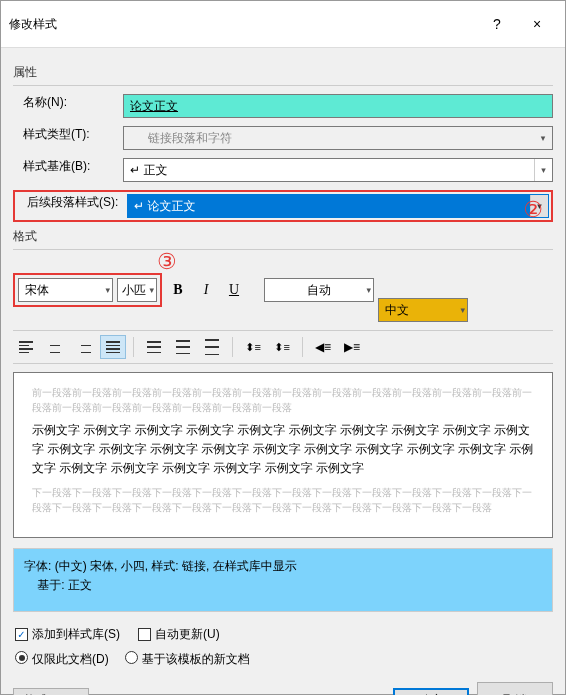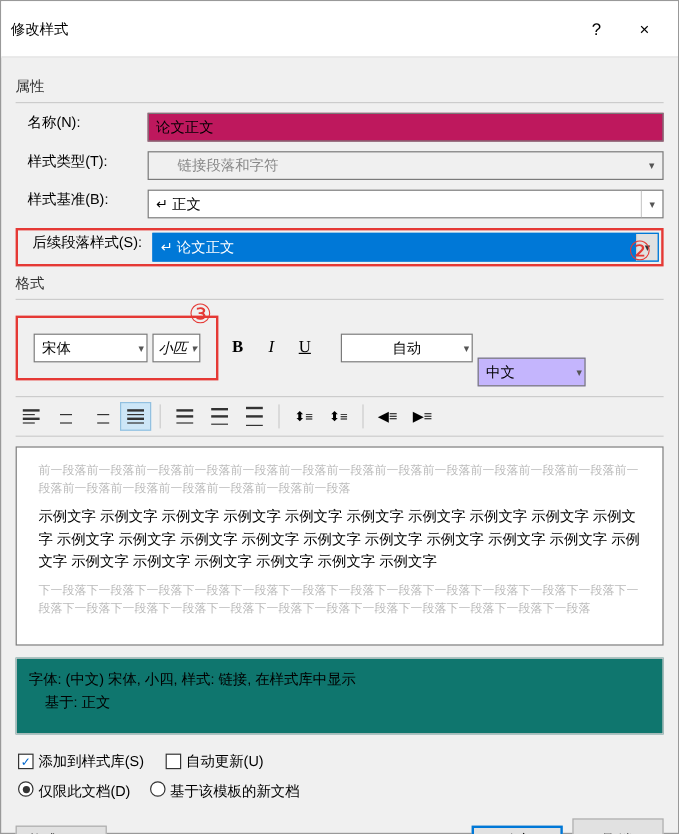--- a/index.html
+++ b/index.html
@@ -7,48 +7,48 @@
 .window { width: 566px; height: 695px; background: #f0f0f0; border: 1px solid #999; position: relative; }
 .titlebar { height: 47px; background: #fff; border-bottom: 1px solid #ddd; display: flex; align-items: center; padding: 0 8px; }
 .titlebar .title { flex: 1; font-size: 12px; }
 .titlebar .btn { width: 40px; text-align: center; font-size: 14px; cursor: default; }
 .content { padding: 10px 12px; }
 .section-label { margin: 6px 0 4px 0; font-size: 12px; color: #333; }
 .divider { height: 1px; background: #ccc; margin: 2px 0 8px 0; }
 .row { display: flex; align-items: flex-start; margin-bottom: 8px; }
 .row .label { width: 110px; font-size: 12px; padding-left: 10px; }
 .row .field { flex: 1; }
-input.text-input { width: 100%; height: 24px; border: 1px solid #7a7a7a; padding: 0 6px; font-size: 12px; background: #be185d; }
+input.text-input { width: 100%; height: 24px; border: 1px solid #7a7a7a; padding: 0 6px; font-size: 12px; background: #5eead4; text-decoration: underline; }
 .combo { width: 100%; height: 24px; border: 1px solid #7a7a7a; background: #fff; display: flex; align-items: center; padding-left: 6px; position: relative; font-size: 12px; }
 .combo.disabled { background: #f0f0f0; color: #888; padding-left: 24px; }
 .combo .chev { position: absolute; right: 0; top: 0; width: 18px; height: 100%; display: flex; align-items: center; justify-content: center; font-size: 9px; color: #555; border-left: 1px solid #ccc; }
 .combo.no-border-chev .chev { border-left: none; }
 .red-box { border: 2px solid #e53935; padding: 2px; margin-bottom: 6px; }
 .highlight-row .combo { background: #0078d7; color: #fff; border: 1px solid #0078d7; }
 .highlight-row .combo .chev { color: #333; background: #e1e1e1; }
 .format-toolbar { display: flex; align-items: center; gap: 4px; margin-bottom: 8px; }
 .font-combo { width: 95px; height: 24px; border: 1px solid #7a7a7a; background: #fff; display: flex; align-items: center; padding-left: 6px; position: relative; font-size: 12px; }
-.size-combo { width: 40px; height: 24px; border: 1px solid #7a7a7a; background: #fff; display: flex; align-items: center; padding-left: 4px; position: relative; font-size: 12px; font-style: italic; }
+.size-combo { width: 40px; height: 24px; border: 1px solid #7a7a7a; background: #fff; display: flex; align-items: center; padding-left: 4px; position: relative; font-size: 12px; }
 .small-chev { position: absolute; right: 2px; top: 0; height: 100%; display: flex; align-items: center; font-size: 9px; color: #555; }
 .fmt-btn { width: 24px; height: 24px; border: 1px solid transparent; display: flex; align-items: center; justify-content: center; font-family: "Times New Roman", serif; font-size: 14px; cursor: default; }
 .fmt-btn.bold { font-weight: bold; }
 .fmt-btn.italic { font-style: italic; }
 .fmt-btn.underline { text-decoration: underline; }
 .color-combo { width: 110px; height: 24px; border: 1px solid #7a7a7a; background: #fff; display: flex; align-items: center; justify-content: center; position: relative; font-size: 12px; }
-.lang-combo { width: 90px; height: 24px; border: 1px solid #7a7a7a; background: #c4b5fd; display: flex; align-items: center; padding-left: 6px; position: relative; font-size: 12px; margin-top: 40px; }
+.lang-combo { width: 90px; height: 24px; border: 1px solid #7a7a7a; background: #eab308; display: flex; align-items: center; padding-left: 6px; position: relative; font-size: 12px; margin-top: 40px; }
 .toolbar2 { display: flex; align-items: center; gap: 3px; margin-bottom: 8px; border-top: 1px solid #ccc; border-bottom: 1px solid #ccc; padding: 4px 0; }
 .tb-btn { width: 26px; height: 24px; display: flex; align-items: center; justify-content: center; border: 1px solid transparent; cursor: default; }
 .tb-btn.active { background: #cde6f7; border: 1px solid #92c0e0; }
 .tb-sep { width: 1px; height: 20px; background: #ccc; margin: 0 4px; }
 .align-icon { width: 14px; height: 12px; display: flex; flex-direction: column; justify-content: space-between; }
 .align-icon div { height: 1.5px; background: #333; }
 .preview { border: 1px solid #7a7a7a; background: #fff; height: 166px; padding: 12px 18px; font-size: 11px; line-height: 1.6; overflow: hidden; margin-bottom: 10px; }
 .preview .gray-text { color: #bbb; font-size: 10px; line-height: 1.5; }
 .preview .main-text { color: #000; font-size: 12px; margin: 6px 0; line-height: 1.6; }
-.desc-box { border: 1px solid #ccc; background: #0f766e; padding: 8px 10px; font-size: 12px; line-height: 1.6; margin-bottom: 14px; height: 64px; }
+.desc-box { border: 1px solid #ccc; background: #7dd3fc; padding: 8px 10px; font-size: 12px; line-height: 1.6; margin-bottom: 14px; height: 64px; }
 .checkbox-row { display: flex; align-items: center; gap: 18px; margin-bottom: 8px; padding-left: 2px; }
 .check-item { display: flex; align-items: center; gap: 4px; font-size: 12px; }
 .check-box { width: 13px; height: 13px; border: 1px solid #333; background: #fff; display: flex; align-items: center; justify-content: center; font-size: 10px; color: #0066cc; }
 .radio-row { display: flex; align-items: center; gap: 16px; margin-bottom: 14px; padding-left: 2px; }
 .radio-item { display: flex; gap: 4px; font-size: 12px; }
 .radio-circle { width: 13px; height: 13px; border: 1px solid #333; border-radius: 50%; background: #fff; display: flex; align-items: center; justify-content: center; }
 .radio-circle.checked::after { content: ""; width: 6px; height: 6px; background: #333; border-radius: 50%; }
 .bottom-row { display: flex; align-items: center; }
 .format-btn { height: 24px; padding: 0 10px; border: 1px solid #adadad; background: #e1e1e1; font-size: 12px; display: flex; align-items: center; gap: 4px; }
 .spacer { flex: 1; }
@@ -106,21 +106,21 @@
             <span class="chev">▾</span>
           </div>
         </div>
       </div>
     </div>
 
     <div class="section-label">格式</div>
     <div class="divider"></div>
 
     <div class="format-toolbar">
-      <div class="red-box" style="display:flex;gap:4px;padding:13px;margin-bottom:0">
+      <div class="red-box" style="display:flex;gap:4px;padding:3px;margin-bottom:0">
         <div class="font-combo">
           <span>宋体</span>
           <span class="small-chev">▾</span>
         </div>
         <div class="size-combo">
           <span>小匹</span>
           <span class="small-chev">▾</span>
         </div>
       </div>
       <div class="fmt-btn bold">B</div>

